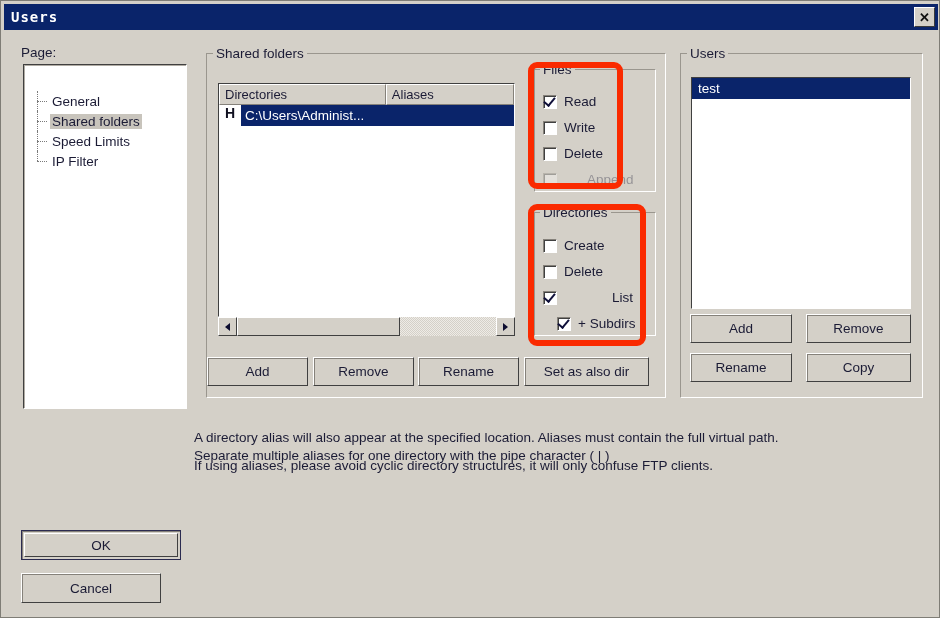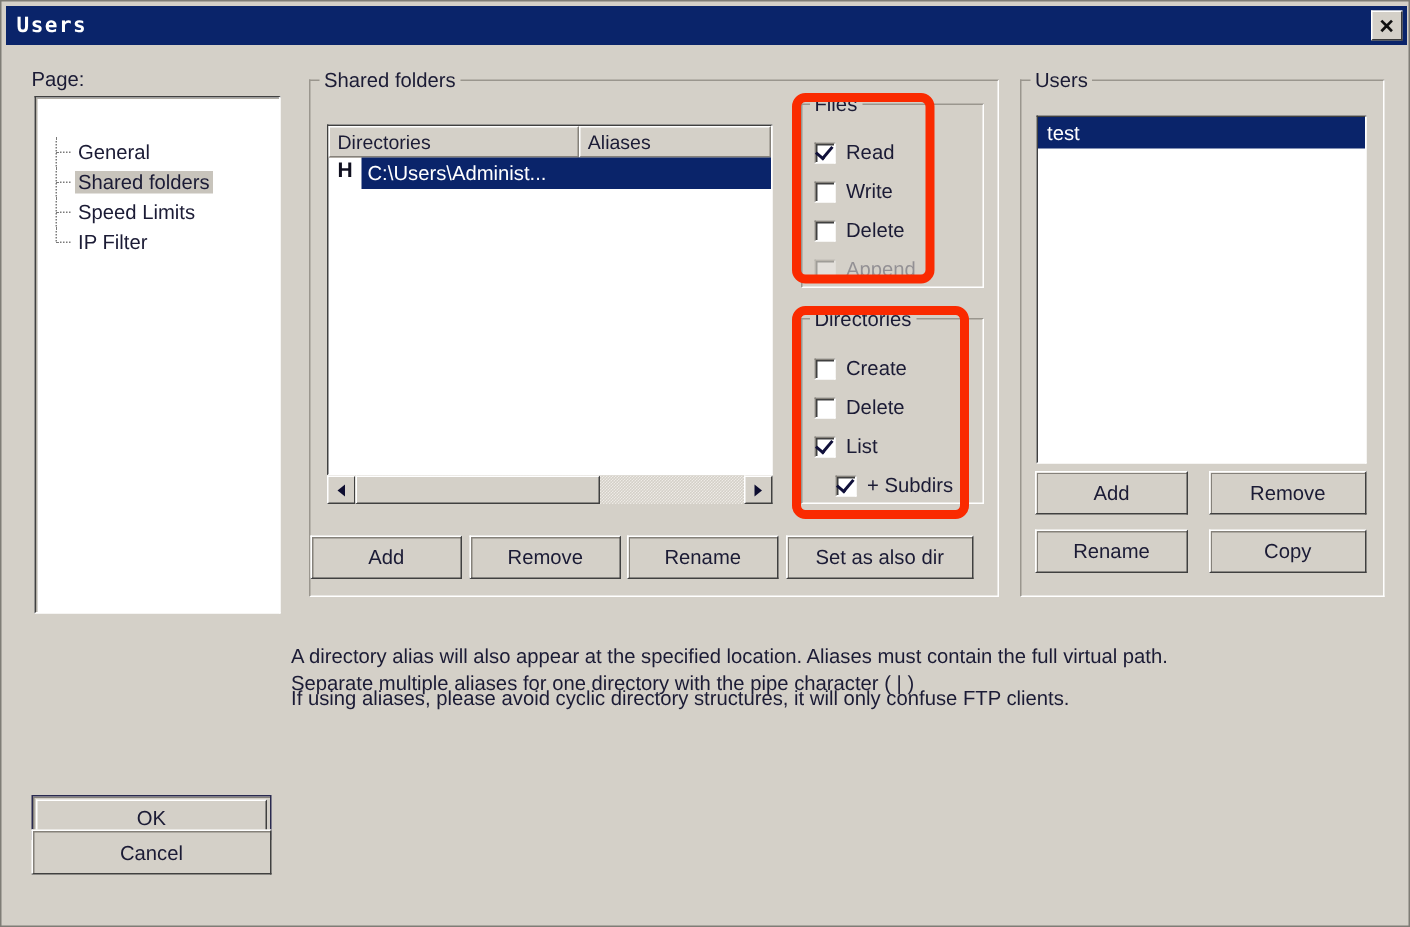--- a/index.html
+++ b/index.html
@@ -299,21 +299,21 @@
     pointer-events: none;
   }
 
   
   .desc {
     position: absolute;
     font-size: 13.5px;
     color: #1b1b35;
     line-height: 18px;
   }
-  .faded { opacity: 0.35; }
+  .faded { opacity: 0.35; gap: 23px; }
 </style>
 </head>
 <body>
 
 <div class="dialog">
 
   <div class="titlebar">
     <span class="titlebar-title">Users</span>
     <div class="close-btn">✕</div>
   </div>
@@ -400,21 +400,21 @@
   <div class="group-title" style="left:539px; top:204px;">Directories</div>
 
   <div class="cbrow" style="left:542px; top:237px;">
     <span class="cbox"></span>
     <span>Create</span>
   </div>
   <div class="cbrow" style="left:542px; top:263px;">
     <span class="cbox"></span>
     <span>Delete</span>
   </div>
-  <div class="cbrow" style="left:542px; top:289px;">
+  <div class="cbrow" style="left:542px; top:289px;gap:48px;">
     <span class="cbox">
         <span class="chk"></span>
       </span>
     <span>List</span>
   </div>
   <div class="cbrow" style="left:542px; top:315px;margin-left:14px;">
     <span class="cbox">
         <span class="chk"></span>
       </span>
     <span>+ Subdirs</span>
@@ -434,18 +434,18 @@
   <div class="btn" style="left:689px; top:352px; width:102px; height:29px;">Rename</div>
   <div class="btn" style="left:805px; top:352px; width:105px; height:29px;">Copy</div>
 
   <div class="desc" style="left:193px; top:412px; width:640px;margin-top:16px;">A directory alias will also appear at the specified location. Aliases must contain the full virtual path. Separate multiple aliases for one directory with the pipe character ( | )</div>
   <div class="desc" style="left:193px; top:456px; width:640px;">If using aliases, please avoid cyclic directory structures, it will only confuse FTP clients.</div>
 
   <div class="btn default" style="left:20px; top:529px; width:160px; height:30px;">
     <span class="inner"></span>
     <span>OK</span>
   </div>
-  <div class="btn" style="left:20px; top:552px; width:160px; height:30px;">Cancel</div>
+  <div class="btn" style="left:20px; top:572px; width:140px; height:30px;">Cancel</div>
 
   <div class="annot" style="left:527px; top:61px; width:95px; height:127px;"></div>
   <div class="annot" style="left:527px; top:203px; width:118px; height:142px;"></div>
 
 </div>
 
 </body></html>

